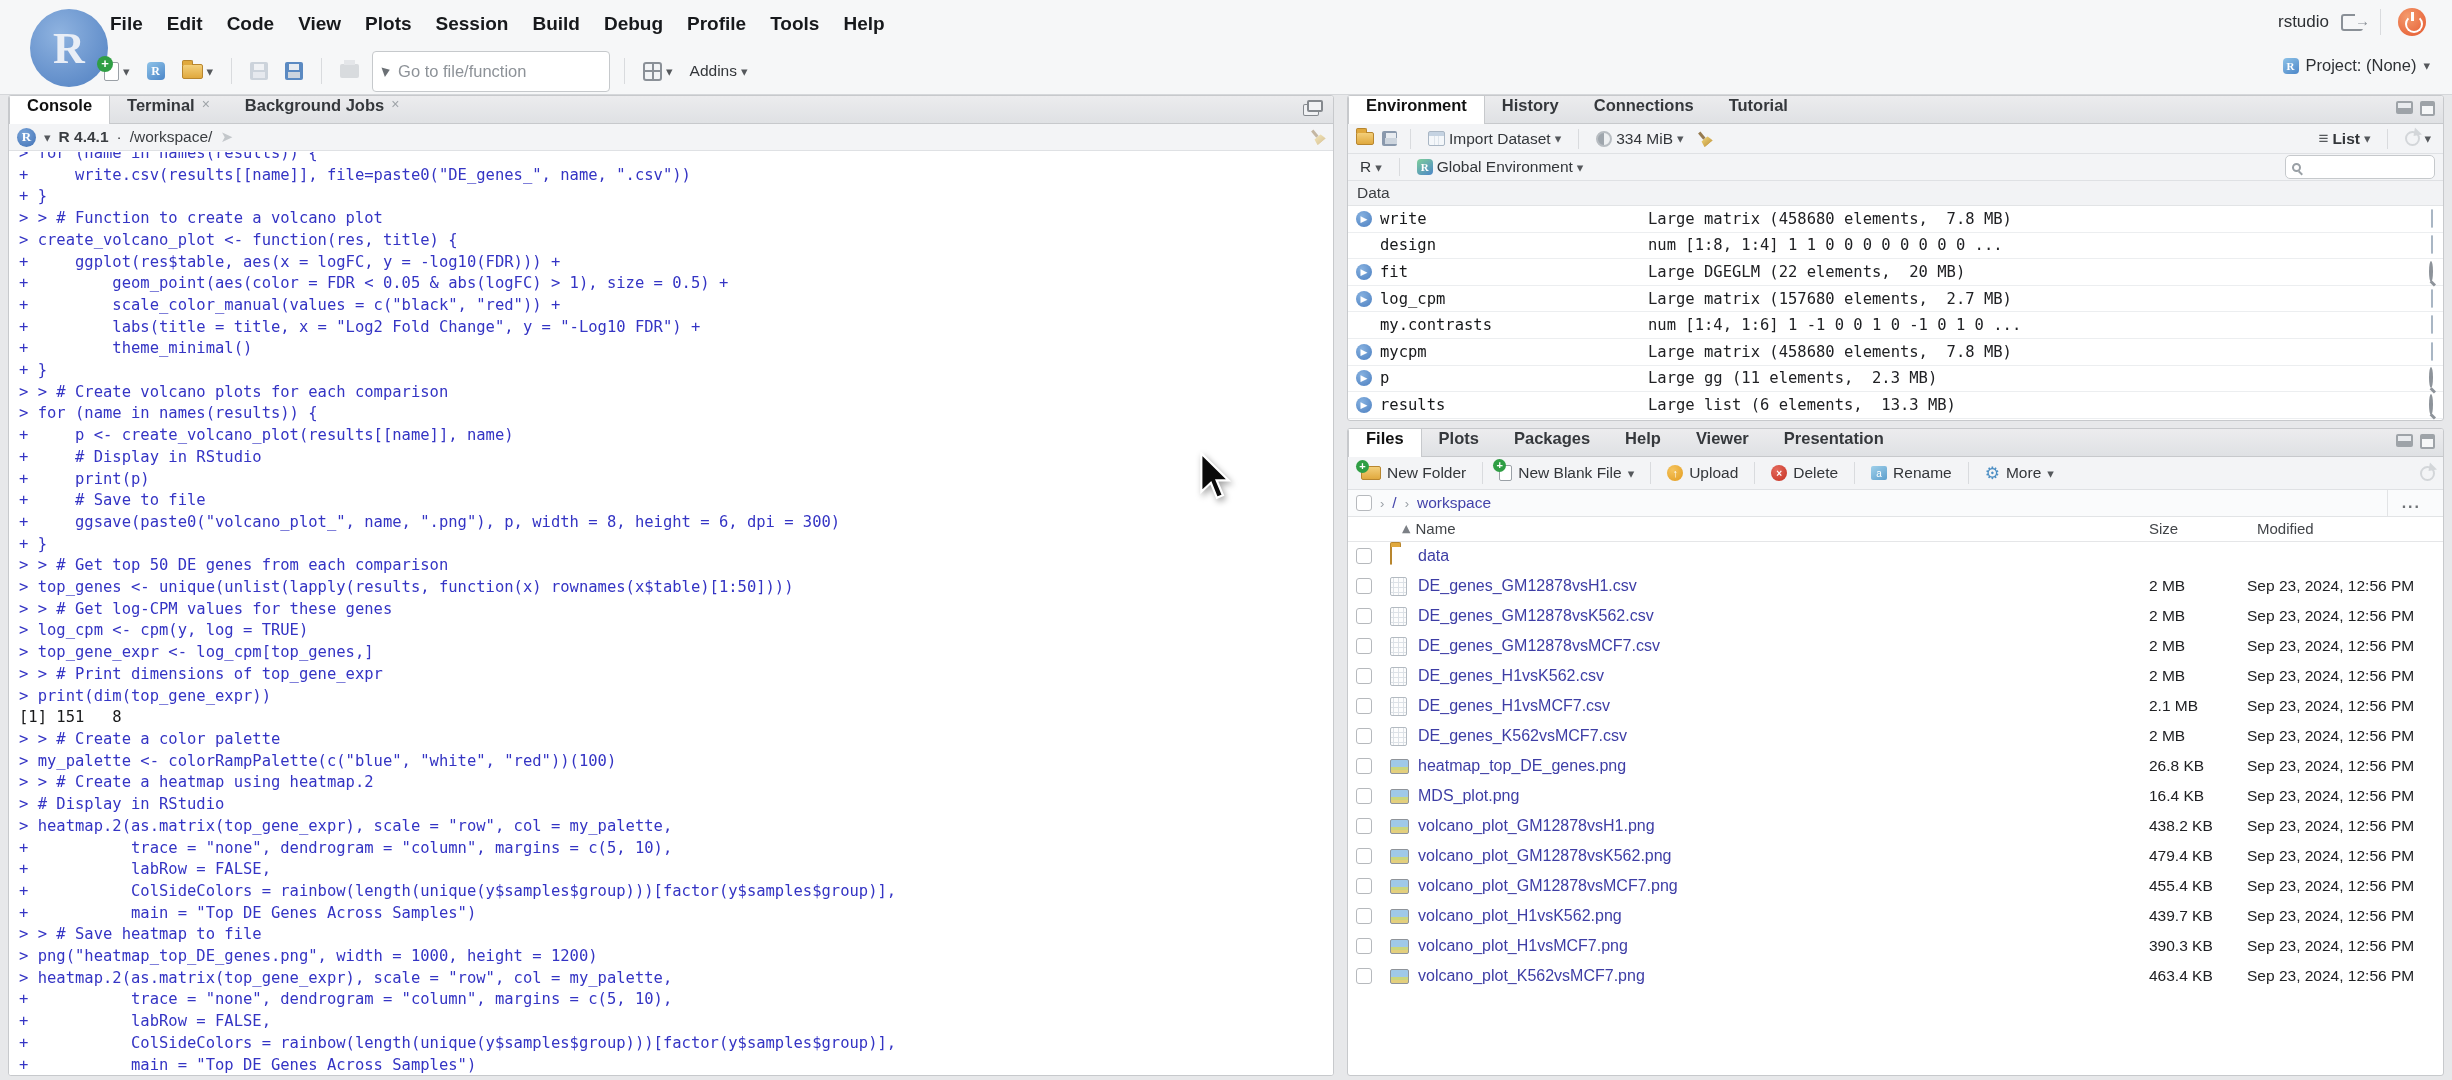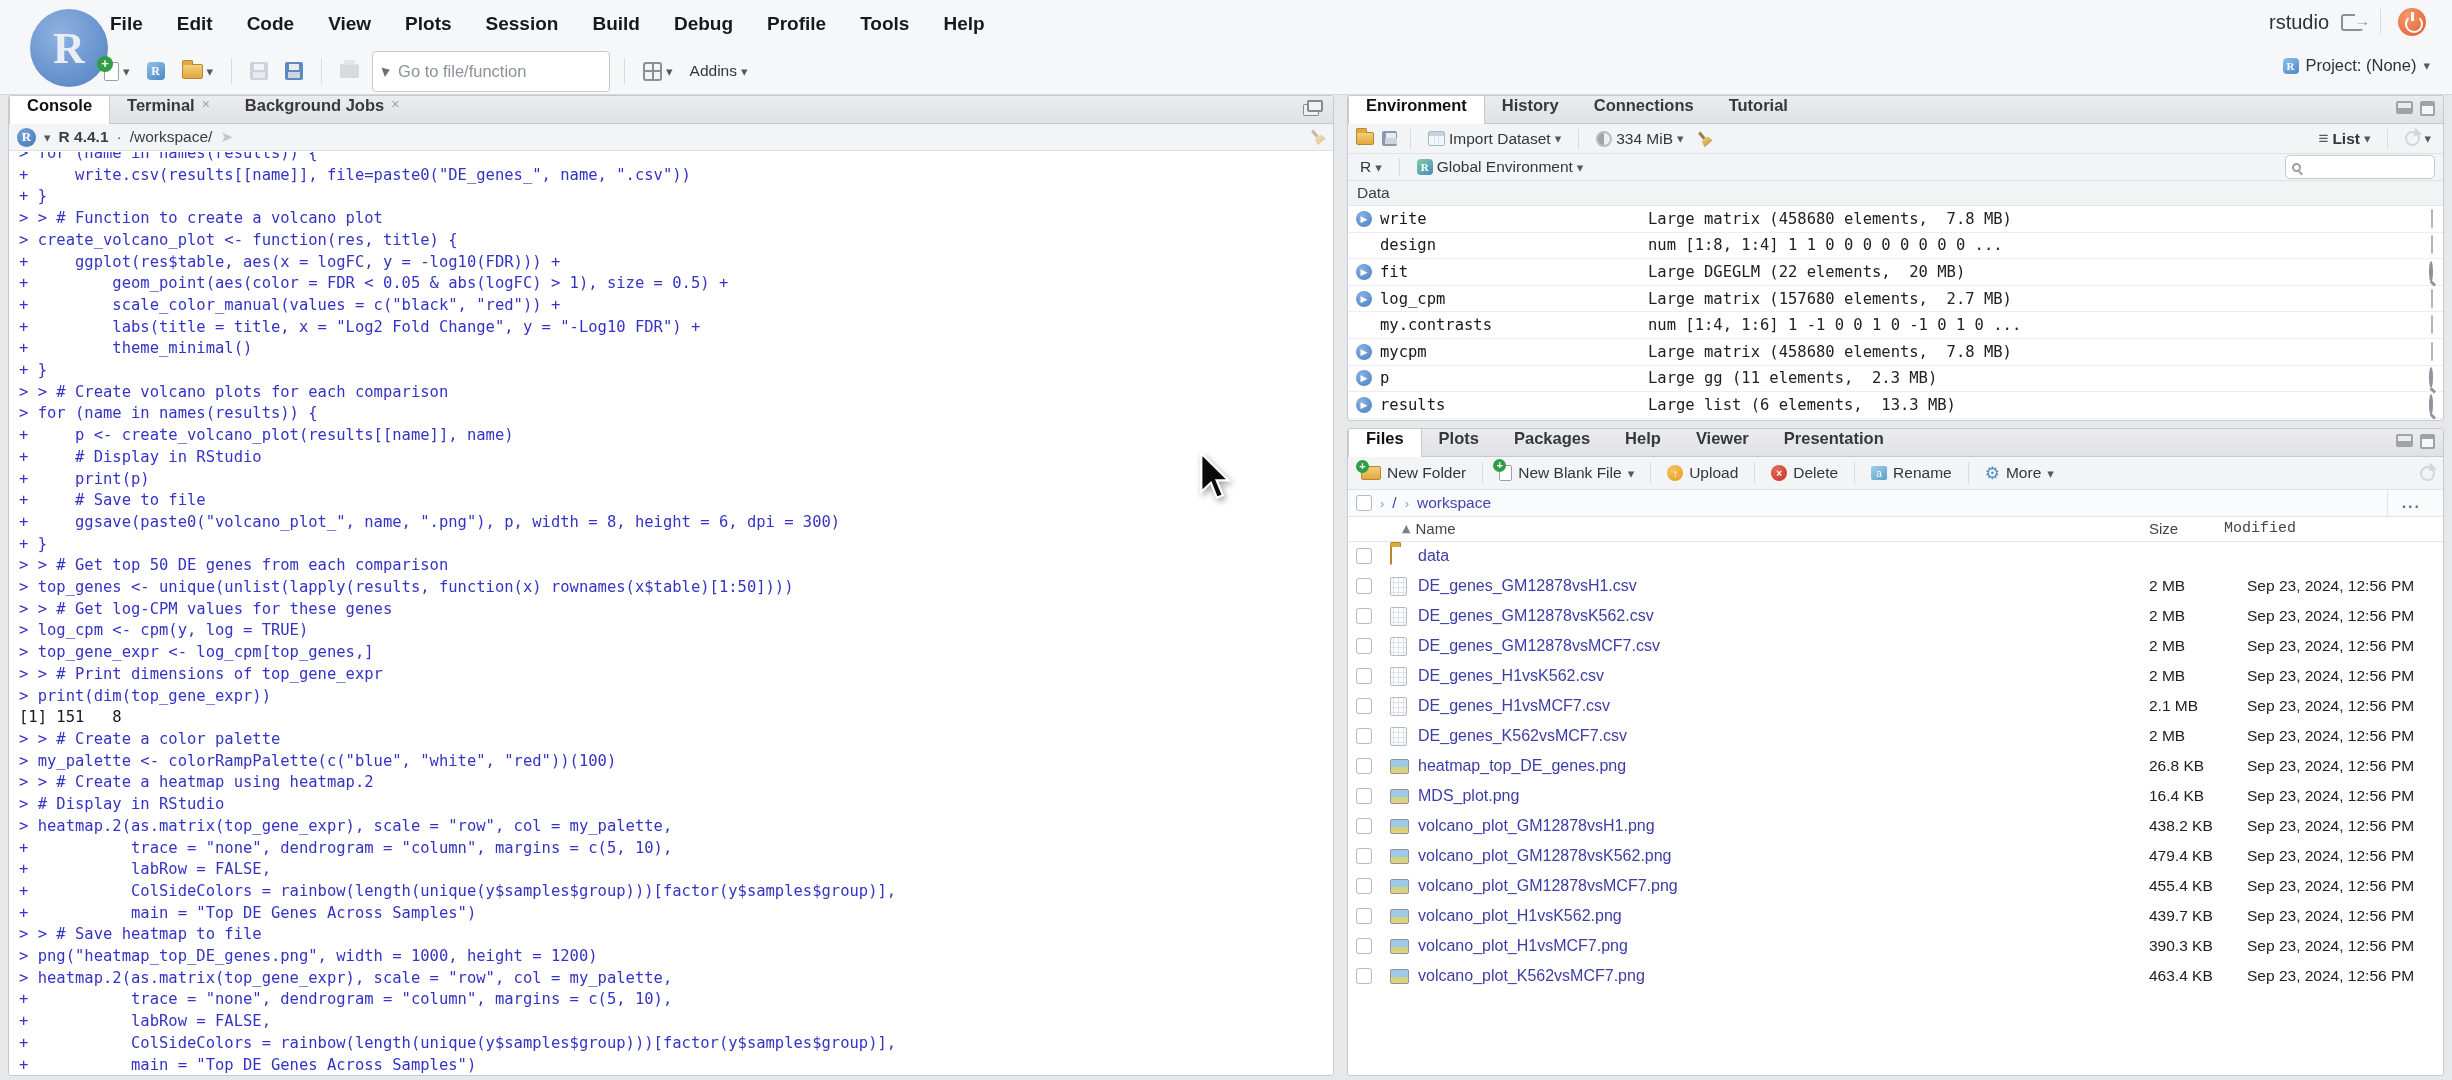--- a/index.html
+++ b/index.html
@@ -4,21 +4,21 @@
 <style>
   * { box-sizing: border-box; margin: 0; padding: 0; }
   html,body { width:2452px; height:1080px; overflow:hidden; }
   body { font-family:"Liberation Sans", sans-serif; background:#e7e8ea; position:relative; color:#1e1f21; }
 
   
   #header { position:absolute; left:0; top:0; width:2452px; height:95px; background:#f6f7f8; border-bottom:1px solid #d5d7da; }
   #r-logo { position:absolute; left:30px; top:9px; width:78px; height:78px; border-radius:50%;
             background:radial-gradient(circle at 38% 32%, #8fb3e0, #4f7fc1); display:flex; align-items:center; justify-content:center;
             color:#e9eef6; font-family:"Liberation Serif", serif; font-size:44px; font-weight:bold; }
-  #menubar { position:absolute; left:100px; top:0; height:47px; display:flex; align-items:center; gap:14px; }
+  #menubar { position:absolute; left:100px; top:0; height:47px; display:flex; align-items:center; gap:4px; }
   .menu-item { font-size:19px; font-weight:700; color:#17191c; padding:4px 10px; border-radius:3px; cursor:default; }
   #toolbar { position:absolute; left:100px; top:47px; height:48px; display:flex; align-items:center; gap:9px; }
   .tbtn { display:flex; align-items:center; gap:4px; padding:3px 4px; border-radius:3px; }
   .sep-v { width:1px; height:26px; background:#d9dbde; margin:0 5px; }
   .caret { font-family:"DejaVu Sans", sans-serif; font-size:13px; color:#55585c; }
   .dim { opacity:.38; }
 
   
   .i-doc { width:15px; height:19px; background:#fff; border:1.5px solid #9aa0a6; border-radius:2px; position:relative; }
   .i-plus { position:absolute; left:-8px; top:-7px; width:16px; height:16px; border-radius:50%; background:#2f9e44; color:#fff;
@@ -33,21 +33,21 @@
   .i-floppy.blue { background:#5b8ac2; }
   .i-printer { width:19px; height:14px; background:#aab0b6; border-radius:2px; position:relative; }
   .i-printer:before { content:""; position:absolute; left:4px; top:-4px; width:11px; height:5px; background:#c8cdd2; }
   .i-grid { width:19px; height:19px; border:2px solid #8a9097; border-radius:3px;
             background:linear-gradient(#8a9097,#8a9097) 50% 0/2px 100% no-repeat, linear-gradient(#8a9097,#8a9097) 0 50%/100% 2px no-repeat, #f2f4f6; }
   .i-goto { width:0; height:0; border-left:7px solid #6b7075; border-top:5px solid transparent; border-bottom:5px solid transparent; transform:rotate(-20deg); }
   #goto-box { width:238px; height:41px; background:#fff; border:1px solid #c6c9cc; border-radius:4px; display:flex; align-items:center; gap:8px; padding:0 10px; }
   #goto-box span.ph { font-size:16.5px; color:#8d9298; }
 
   #session-area { position:absolute; right:26px; top:8px; display:flex; align-items:center; gap:12px; }
-  #session-label { font-size:20px; color:#2e3135; }
+  #session-label { font-size:17px; color:#2e3135; }
   .i-signout { width:22px; height:17px; border:2px solid #8a9097; border-radius:3px; position:relative; }
   .i-signout:after { content:"\2192"; position:absolute; right:-9px; top:-4px; color:#8a9097; font-size:15px; font-weight:bold; background:#f6f7f8; }
   .i-power { width:28px; height:28px; border-radius:50%; background:radial-gradient(circle at 35% 30%, #f49b6d, #e4572e); position:relative; }
   .i-power:before { content:""; position:absolute; left:7px; top:7px; width:14px; height:14px; border-radius:50%; border:2.5px solid #fff; border-top-color:transparent; }
   .i-power:after { content:""; position:absolute; left:13px; top:4px; width:2.5px; height:9px; background:#fff; }
   #project-area { position:absolute; right:22px; top:56px; display:flex; align-items:center; gap:7px; }
   #project-label { font-size:16.5px; color:#2e3135; }
 
   
   .panel { position:absolute; background:#fff; border:1px solid #c7c9cc; border-radius:3px; overflow:hidden; }
@@ -119,21 +119,21 @@
   .i-gear { color:#4d8fc4; font-family:"DejaVu Sans",sans-serif; font-size:17px; line-height:1; }
   #crumb-row { height:27px; background:#fafbfc; border-bottom:1px solid #e2e4e6; display:flex; align-items:center; padding:0 8px; gap:8px; }
   .checkbox { width:16px; height:16px; border:1.5px solid #b6b9bd; border-radius:3px; background:#fff; flex:none; }
   .crumb-sep { color:#9aa0a6; font-size:13px; }
   .crumb-link { font-size:15.5px; color:#4343aa; }
   .crumb-root { font-size:15.5px; color:#4343aa; }
   #crumb-more { margin-left:auto; border-left:1px solid #e2e4e6; align-self:stretch; display:flex; align-items:center; padding:0 14px; color:#6e7276; font-weight:bold; letter-spacing:2px; }
   #files-header { height:25px; border-bottom:1px solid #e5e6e8; position:relative; font-size:15px; color:#424549; }
   #files-header .hname { position:absolute; left:54px; top:3px; display:flex; gap:5px; align-items:center; }
   #files-header .hsize { position:absolute; left:801px; top:3px; }
-  #files-header .hmod { position:absolute; left:876px; top:3px;font-family:Liberation Mono, monospace; }
+  #files-header .hmod { position:absolute; left:909px; top:3px; }
   .sort-asc { font-family:"DejaVu Sans",sans-serif; font-size:11px; color:#7c8characters086; color:#7c8086; }
   .file-row { height:30px; position:relative; }
   .file-row .checkbox { position:absolute; left:8px; top:6px; }
   .file-icon { position:absolute; left:42px; top:5px; }
   .file-name { position:absolute; left:70px; top:5px; font-size:16px; color:#3d3da5; }
   .file-size { position:absolute; left:801px; top:5px; font-size:15.5px; color:#202124; }
   .file-mod { position:absolute; left:899px; top:5px; font-size:15.5px; color:#202124; }
   .i-csv { width:17px; height:19px; background:#fdfdfd; border:1px solid #b3bac1; border-radius:2px;
            background-image:linear-gradient(#dde2e7 1px, transparent 1px), linear-gradient(90deg,#dde2e7 1px, transparent 1px);
            background-size:5px 5px; background-position:2px 4px; }

